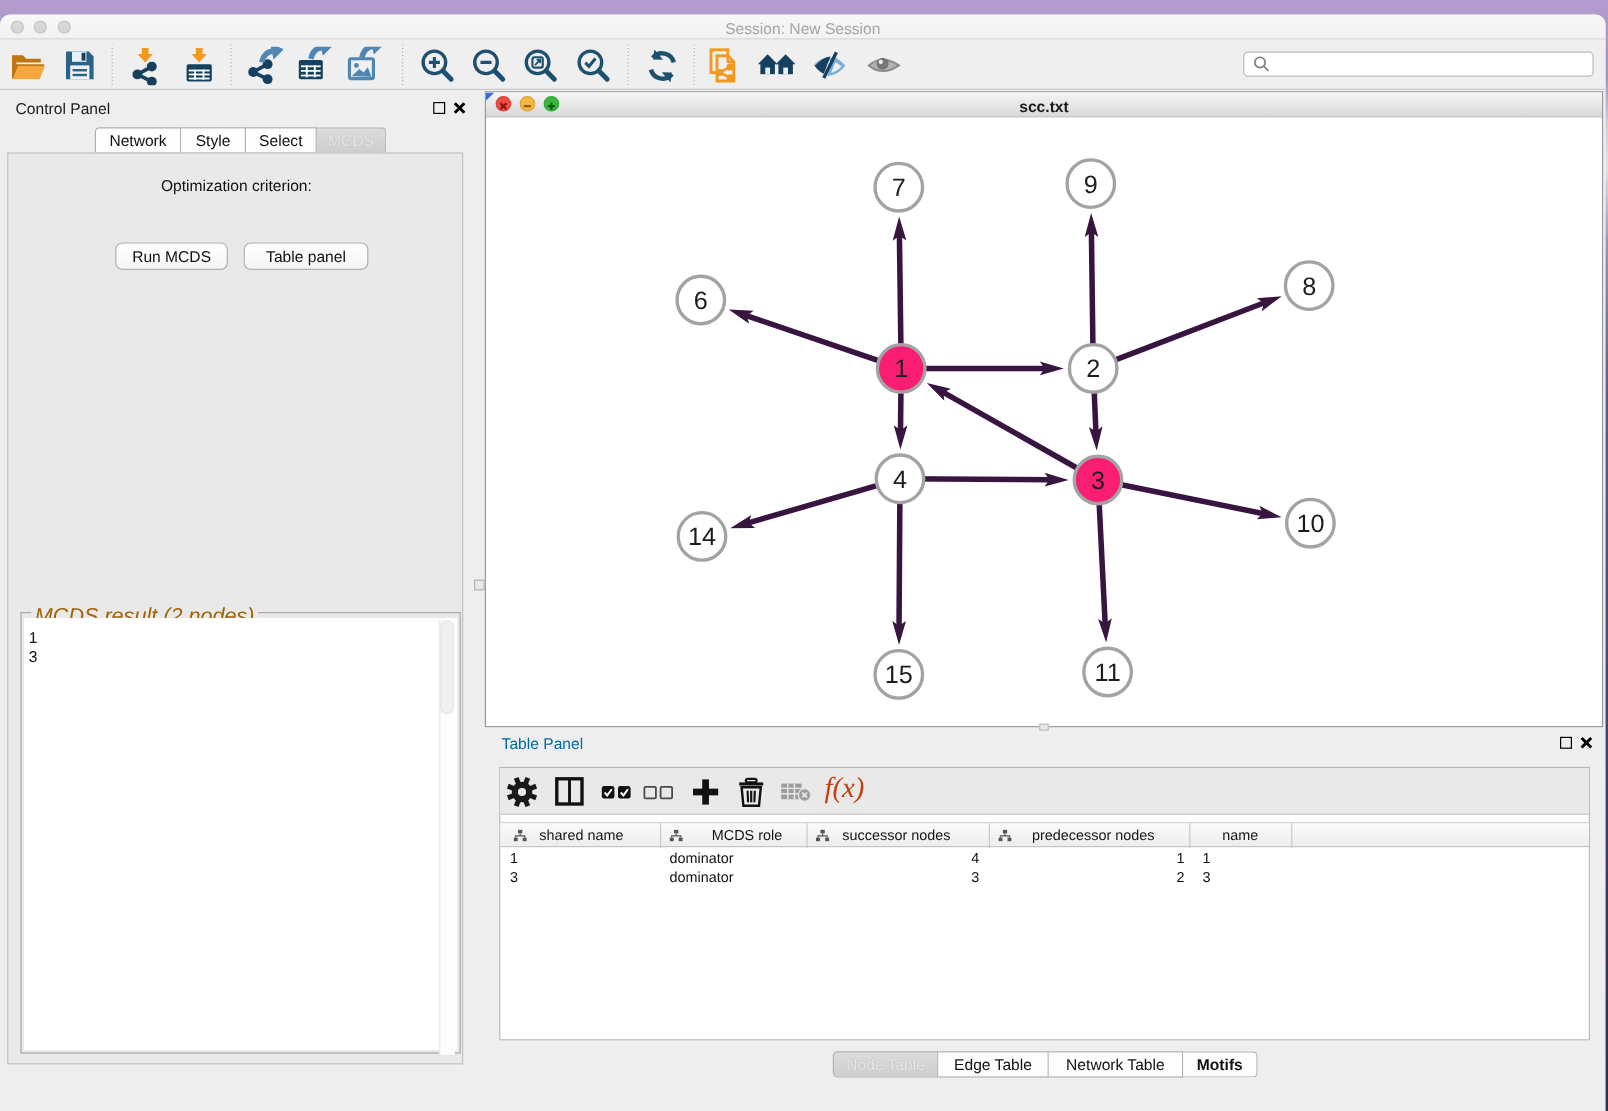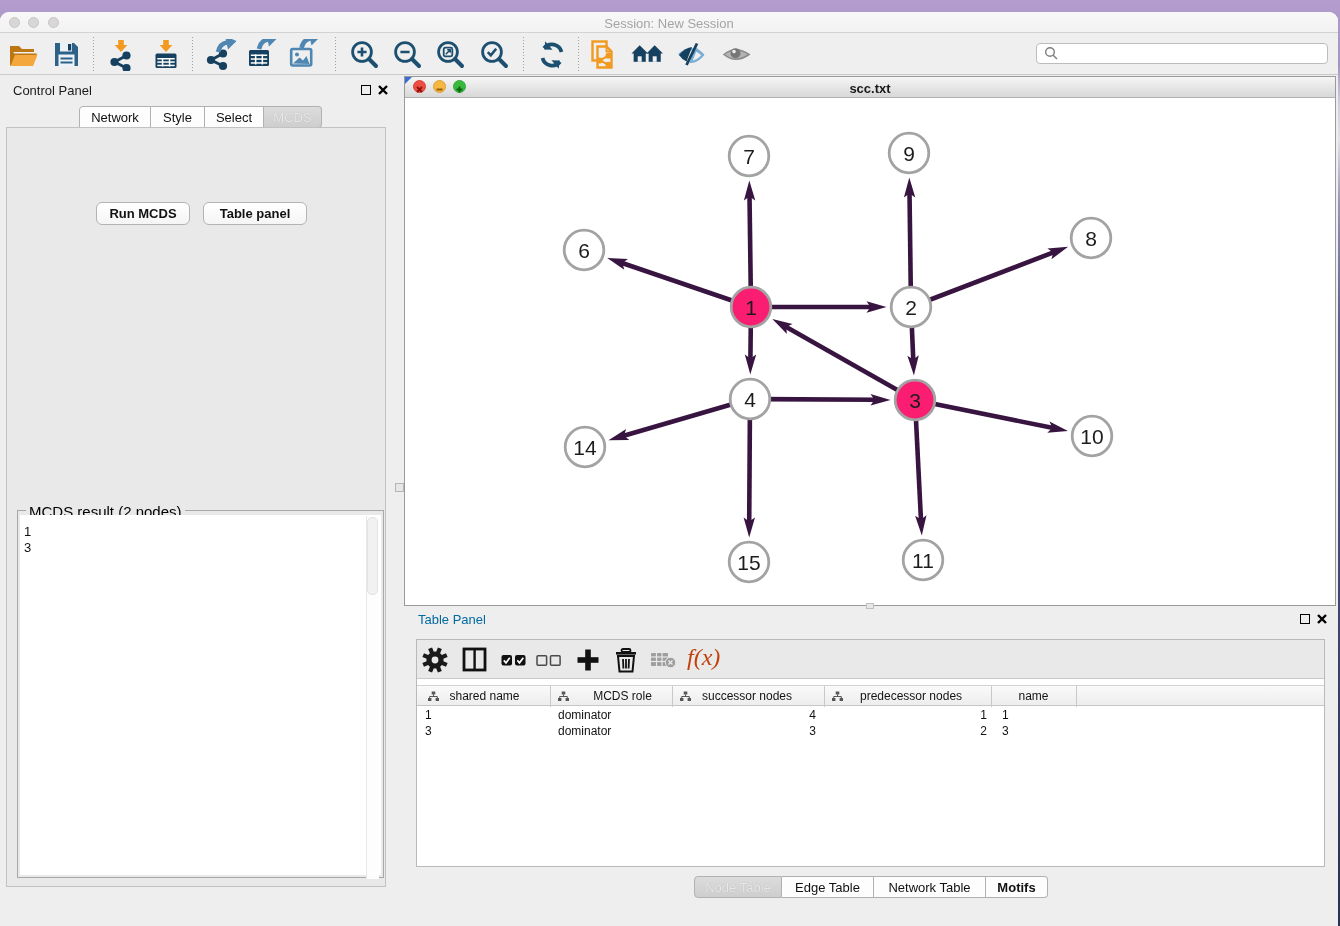--- a/index.html
+++ b/index.html
@@ -19,23 +19,23 @@
 
 #cpanel { position:absolute; left:0; top:64px; width:392px; height:824px; background:#eeeeee; }
 #cphead { position:absolute; left:13px; top:7px; font-size:13px; color:#1b1b1b; }
 .float-ic { position:absolute; width:10px; height:10px; border:1.6px solid #000; background:transparent; }
 .tabs { position:absolute; height:22px; font-size:13px; color:#111; }
 .tab { position:absolute; top:0; height:22px; line-height:22px; text-align:center; background:#fdfdfd; border:1px solid #b1b1b1; }
 .tabsel { background:linear-gradient(#dcdcdc,#cecece); color:#e8e8e8; text-shadow:0 0 1px #ababab; }
 #cpcontent { position:absolute; left:6px; top:51px; width:380px; height:760px; background:#e9e9e9; border:1px solid #c2c2c2; }
 #optlabel { position:absolute; left:0; top:19px; width:380px; text-align:center; font-size:13px; color:#111; }
 #optsel { position:absolute; left:38px; top:41px; width:313px; height:23px; background:linear-gradient(#ffffff,#f4f4f4); border:1px solid #b1b1b1; border-radius:5px; font-size:13px; color:#111; line-height:21px; padding-left:12px; }
-.btn { position:absolute; top:74px; height:23px; background:linear-gradient(#ffffff,#f5f5f5); border:1px solid #b4b4b4; border-radius:6px; font-size:13px; color:#111; text-align:center; line-height:21px;font-weight:bold; }
+.btn { position:absolute; top:74px; height:23px; background:linear-gradient(#ffffff,#f5f5f5); border:1px solid #b4b4b4; border-radius:6px; font-size:13px; color:#111; text-align:center; line-height:21px; }
 #fieldset { position:absolute; left:10px; top:382px; width:367px; height:368px; border:1px solid #a8a8a8; }
-#fslegend { position:absolute; left:8px; top:-8px; background:#e9e9e9; padding:0 3px; font-size:15px; color:#000000; }
+#fslegend { position:absolute; left:8px; top:-8px; background:#e9e9e9; padding:0 3px; font-size:18px; color:#a16207;font-style:italic; }
 #fsarea { position:absolute; left:2px; top:4px; width:361px; height:360px; background:#fff; font-size:13px; color:#111; line-height:16px; padding:9px 0 0 4px; }
 
 #vsplit { position:absolute; left:392px; top:64px; width:13px; height:824px; background:#eeeeee; }
 
 #netframe { position:absolute; left:404px; top:64px; width:932px; height:530px; border:1px solid #9a9a9a; background:#fff; }
 #nettitle { position:absolute; left:0; top:0; width:930px; height:21px; background:linear-gradient(#f6f6f6,#d8d8d8); border-bottom:1px solid #b2b2b2; }
 #nettext { position:absolute; top:4px; left:0; width:930px; text-align:center; font-size:13px; font-weight:bold; color:#1a1a1a; }
 .mac { position:absolute; top:3px; width:13px; height:13px; border-radius:50%; }
 #netcanvas { position:absolute; left:1px; top:20.5px; width:929px; height:507px; background:#fff; }
 #netcanvas svg { display:block; }
@@ -203,20 +203,21 @@
     <svg class="abs" style="left:377px; top:8px;" width="12" height="12" viewBox="0 0 12 12">
         <path d="M2 2 L10 10 M10 2 L2 10" stroke="#000" stroke-width="2.4"></path>
       </svg>
     <div class="tabs" style="left:79px; top:30px;">
       <div class="tab" style="left:0; width:72px; border-radius:4px 0 0 0;">Network</div>
       <div class="tab" style="left:72px; width:54px; border-left:none;">Style</div>
       <div class="tab" style="left:126px; width:59px; border-left:none;">Select</div>
       <div class="tab tabsel" style="left:185px; width:58px; border-left:none; border-radius:0 4px 4px 0;">MCDS</div>
     </div>
     <div id="cpcontent">
+      <div id="optlabel">Optimization criterion:</div>
       <div class="btn" style="left:89px; width:94px;">Run MCDS</div>
       <div class="btn" style="left:196px; width:104px;">Table panel</div>
       <div id="fieldset">
         <div id="fslegend">MCDS result (2 nodes)</div>
         <div id="fsarea">1<br>3
           <div class="abs" style="right:2px; top:1px; width:13px; height:363px; background:#fdfdfd; border-left:1px solid #e8e8e8;"></div>
           <div class="abs" style="right:3px; top:2px; width:11px; height:78px; background:#f1f1f1; border:1px solid #e3e3e3; border-radius:5px;"></div>
         </div>
       </div>
     </div>

